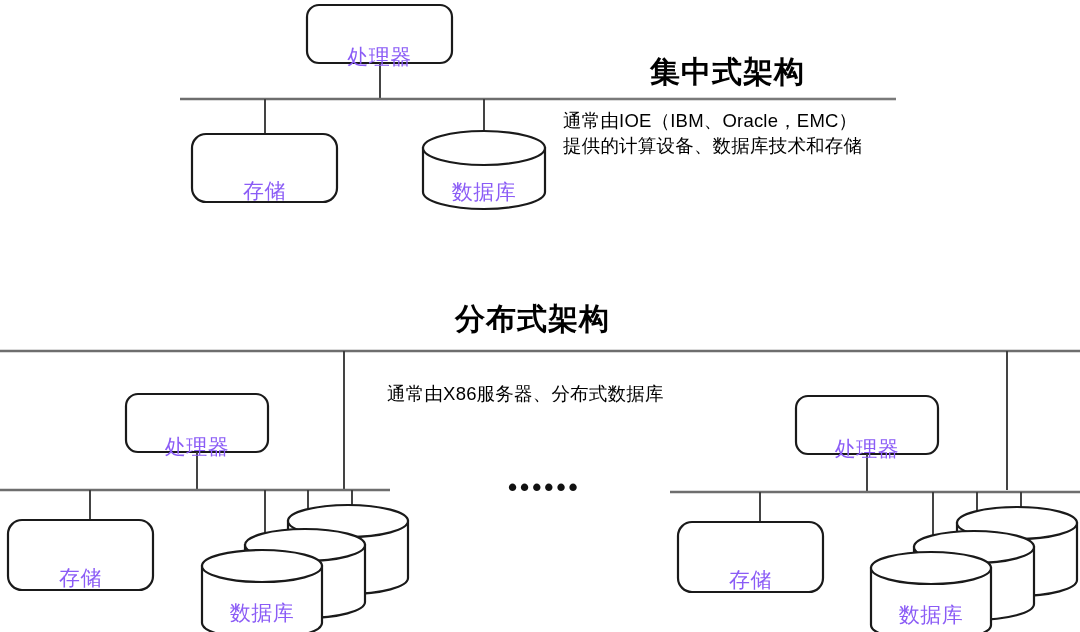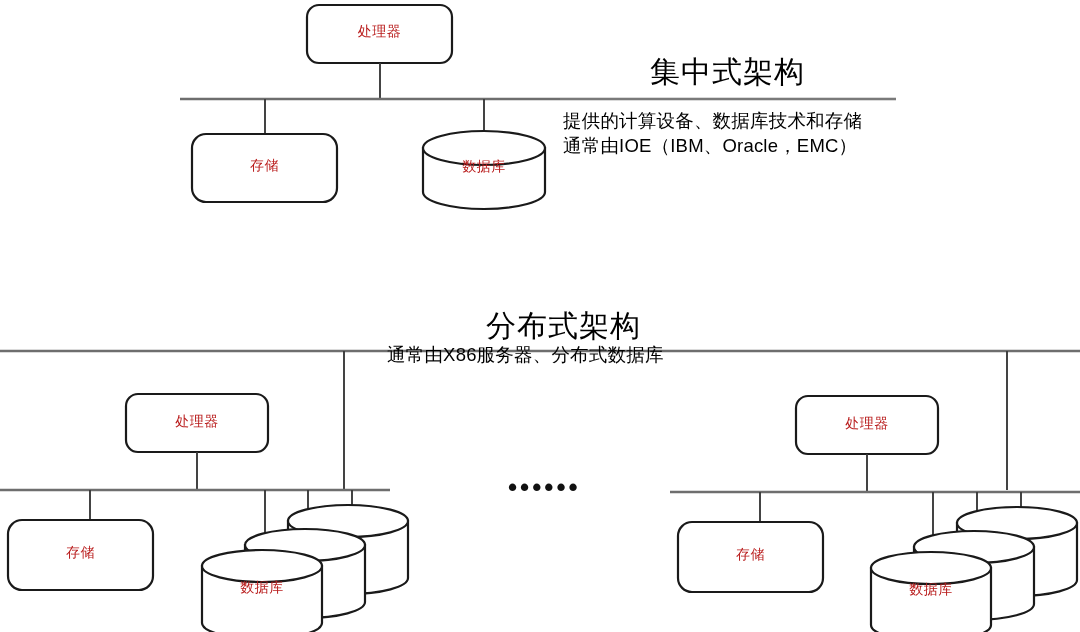--- a/index.html
+++ b/index.html
@@ -21,31 +21,32 @@
   }
   svg.layer {
     position: absolute;
     left: 0;
     top: 0;
     width: 1080px;
     height: 632px;
   }
   .node-label {
     position: absolute;
-    font-size: 14px;
+    font-size: 21px;
     line-height: 1;
-    color: #b91c1c;
+    color: #8b5cf6;
     white-space: nowrap;
     text-align: center;
     letter-spacing: 0.5px;
+    margin-top: 22px;
   }
   .section-title {
     position: absolute;
     font-size: 30px;
-    font-weight: 400;
+    font-weight: 700;
     color: #000;
     white-space: nowrap;
     letter-spacing: 1px;
   }
   .desc-text {
     position: absolute;
     font-size: 18.5px;
     line-height: 1.33;
     color: #000;
     letter-spacing: 0.2px;
@@ -158,27 +159,27 @@
 
   <div class="node-label" style="left:307px; top:24px; width:145px;">处理器</div>
 
   <div class="node-label" style="left:192px; top:158px; width:145px;">存储</div>
 
   <div class="node-label" style="left:423px; top:159px; width:122px;">数据库</div>
 
   <div class="section-title" style="left:650px; top:52px;">集中式架构</div>
 
   <div class="desc-text" style="left:563px; top:109px; width:400px;">
+    <div>通常由IOE（IBM、Oracle，EMC）</div>
     <div>提供的计算设备、数据库技术和存储</div>
-    <div>通常由IOE（IBM、Oracle，EMC）</div>
   </div>
 
-  <div class="section-title" style="left:486px; top:299px;margin-top:7px;">分布式架构</div>
+  <div class="section-title" style="left:455px; top:299px;">分布式架构</div>
 
-  <div class="desc-text" style="left:387px; top:343px; width:420px;">
+  <div class="desc-text" style="left:387px; top:382px; width:420px;">
     <div>通常由X86服务器、分布式数据库</div>
   </div>
 
   <div class="node-label" style="left:126px; top:414px; width:142px;">处理器</div>
 
   <div class="node-label" style="left:8px; top:545px; width:145px;">存储</div>
 
   <div class="node-label" style="left:202px; top:580px; width:120px;">数据库</div>
 
   <div class="node-label" style="left:796px; top:416px; width:142px;">处理器</div>

